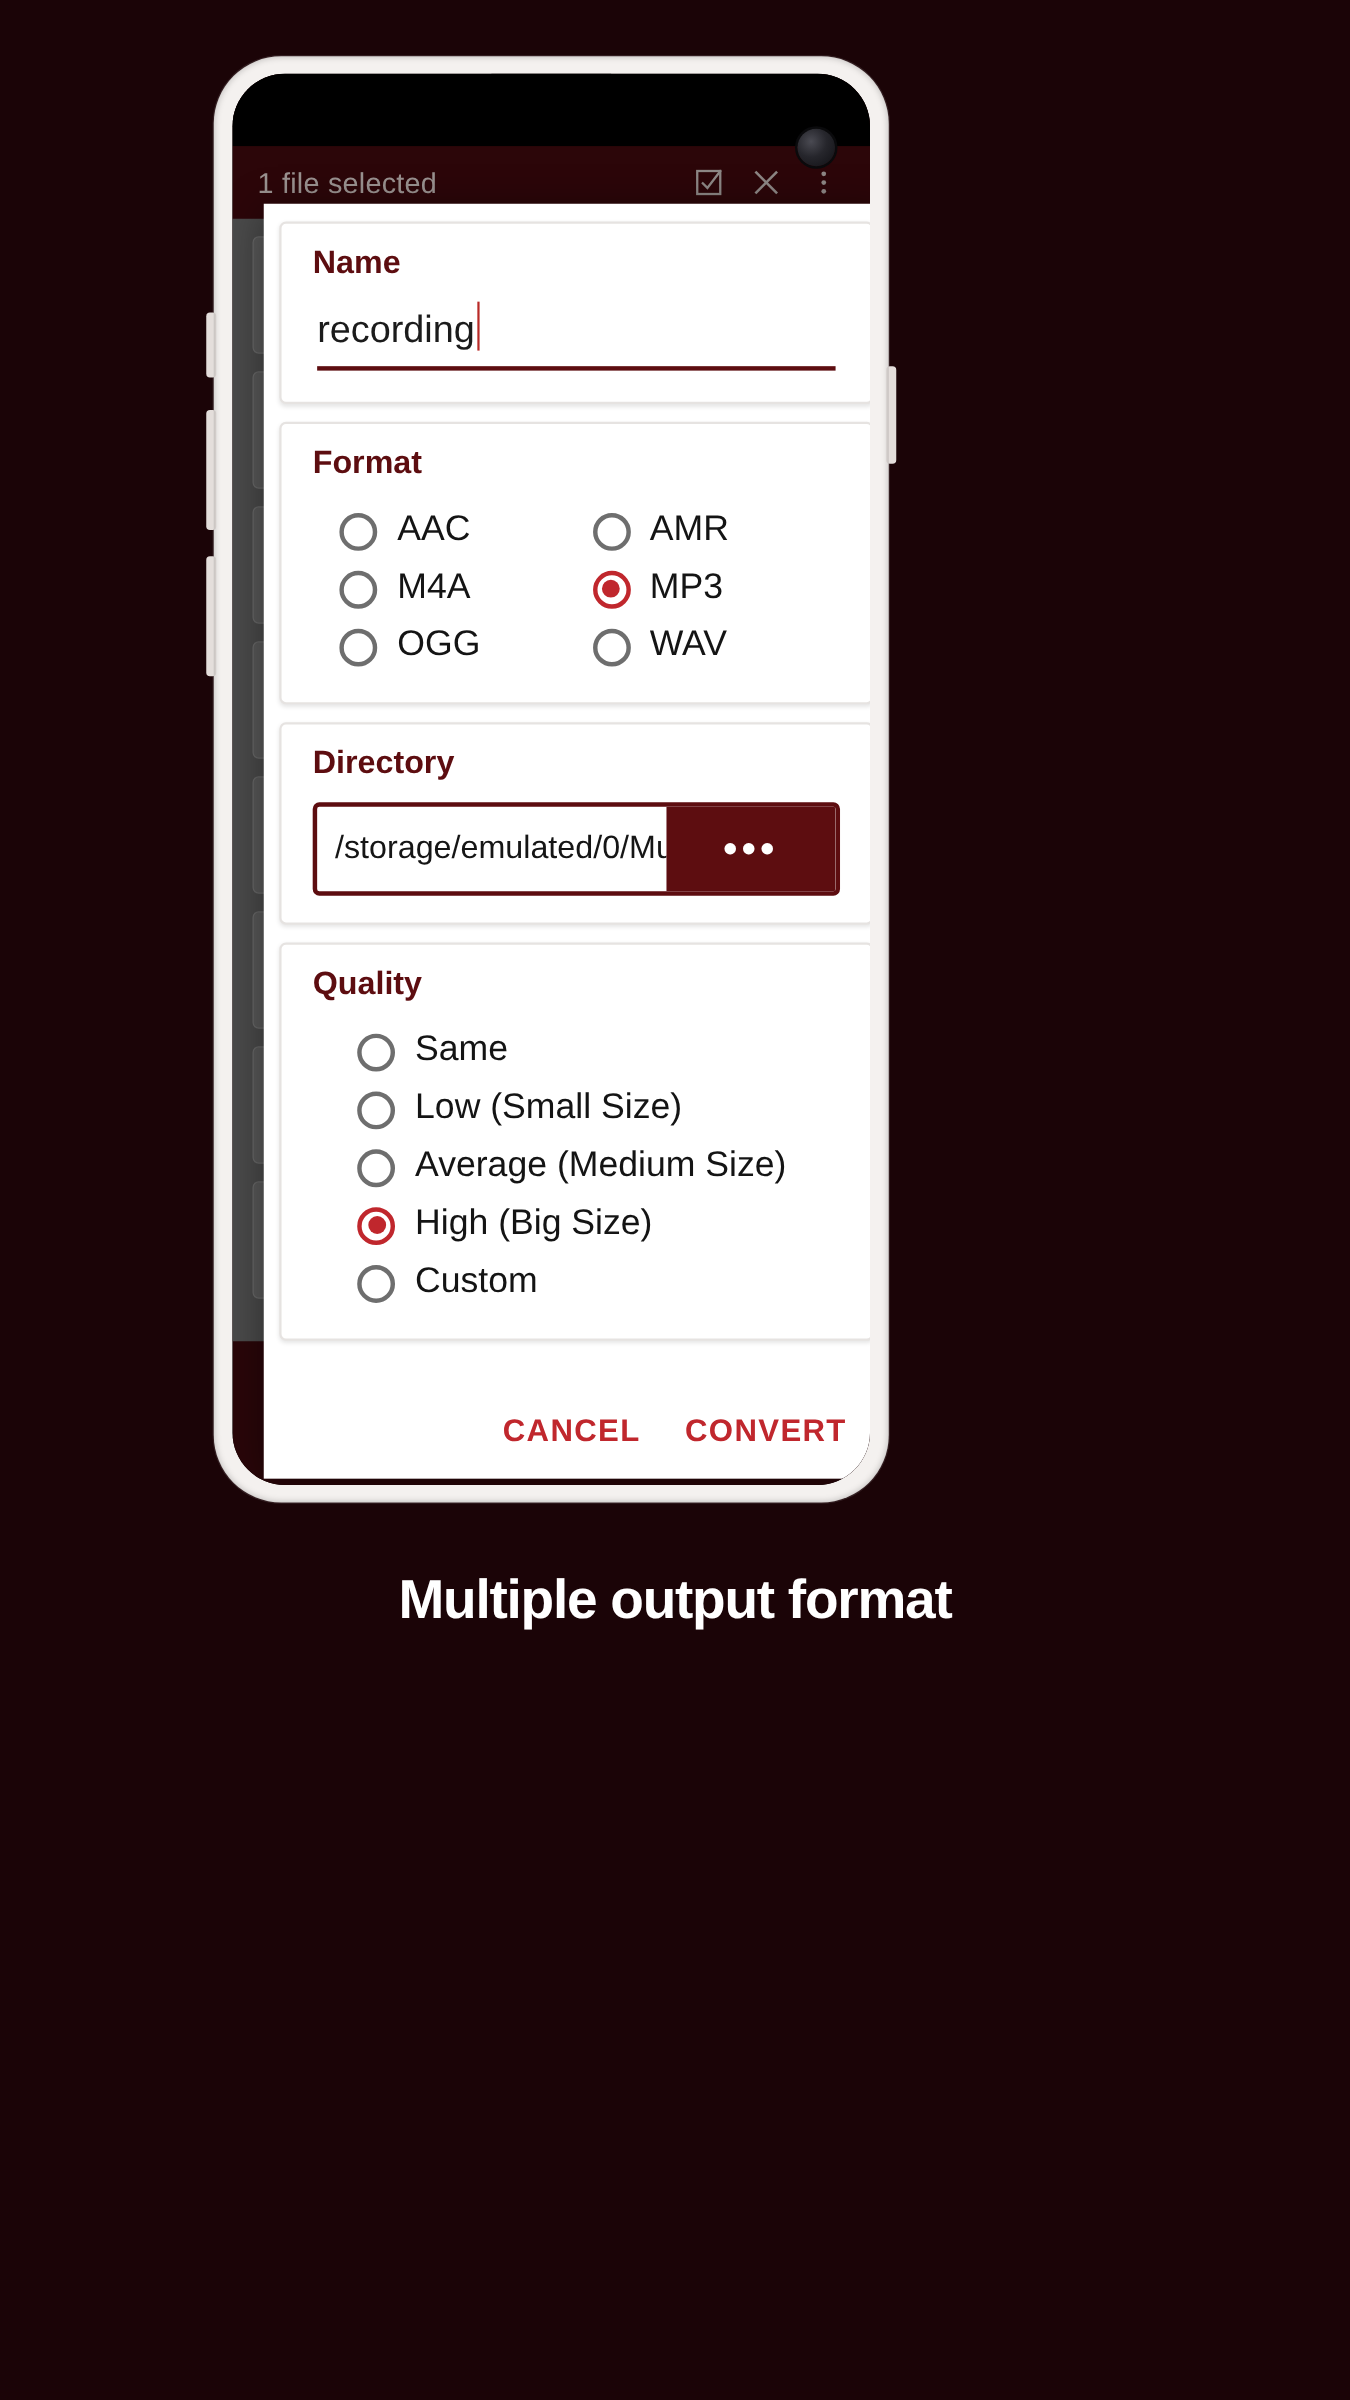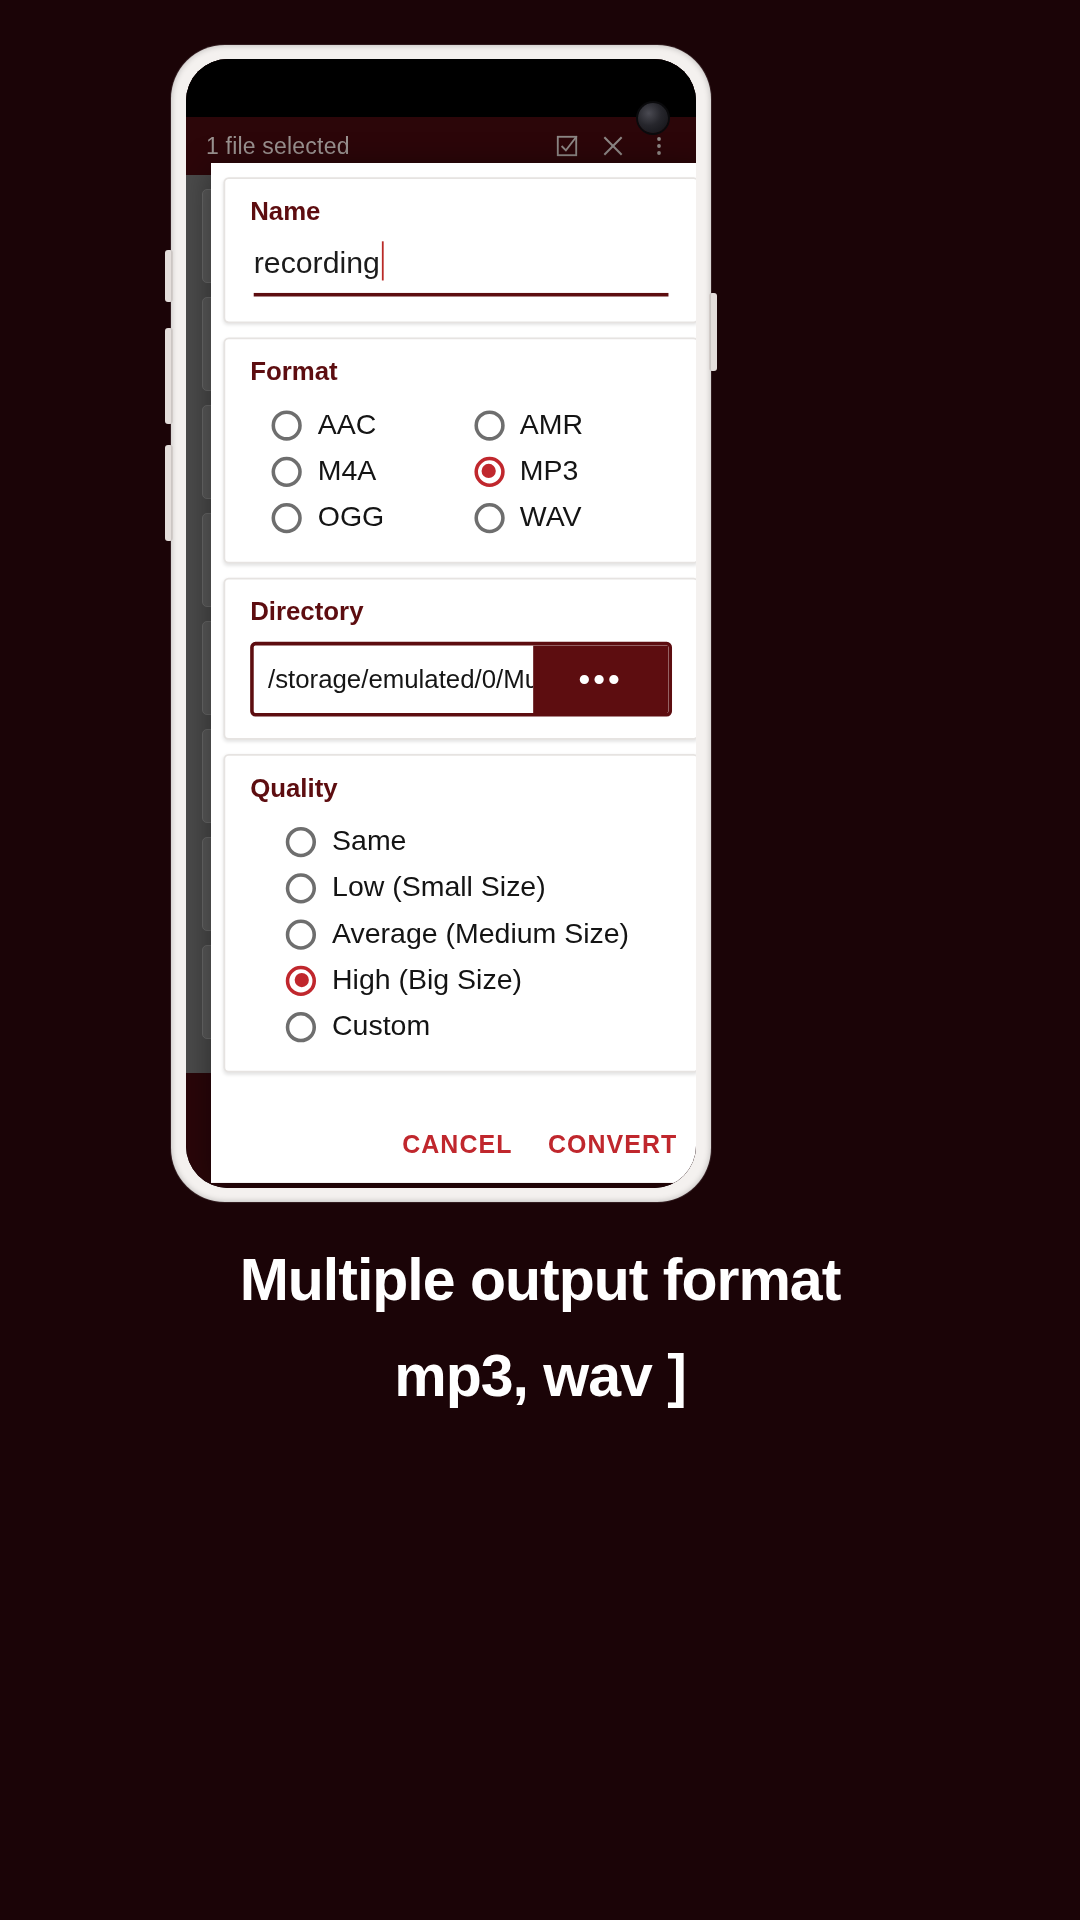--- a/index.html
+++ b/index.html
@@ -184,21 +184,21 @@
     gap:20px;padding:8px 12px 14px 0;margin-top:auto;
   }
   .dlg-action{
     color:#c0272d;font-weight:bold;font-size:14px;letter-spacing:.6px;
   }
 
   
   #caption{
     position:absolute;left:0;top:1232px;width:1080px;
     text-align:center;color:#ffffff;
-    font-weight:bold;font-size:59px;line-height:96px;
+    font-weight:bold;font-size:44px;line-height:96px;
     letter-spacing:-1px;
   }
   .caption-line{display:block;}
 </style>
 </head>
 <body>
 
 <div id="phone-frame">
 
   <div class="side-btn" id="side-btn-top"></div>
@@ -373,14 +373,13 @@
       </div>
 
     </div>
 
     <div id="camera-dot"></div>
   </div>
 </div>
 
 <div id="caption">
   <span class="caption-line">Multiple output format</span>
-  <span class="caption-line">mp3, wav ]</span>
 </div>
 
 </body></html>

